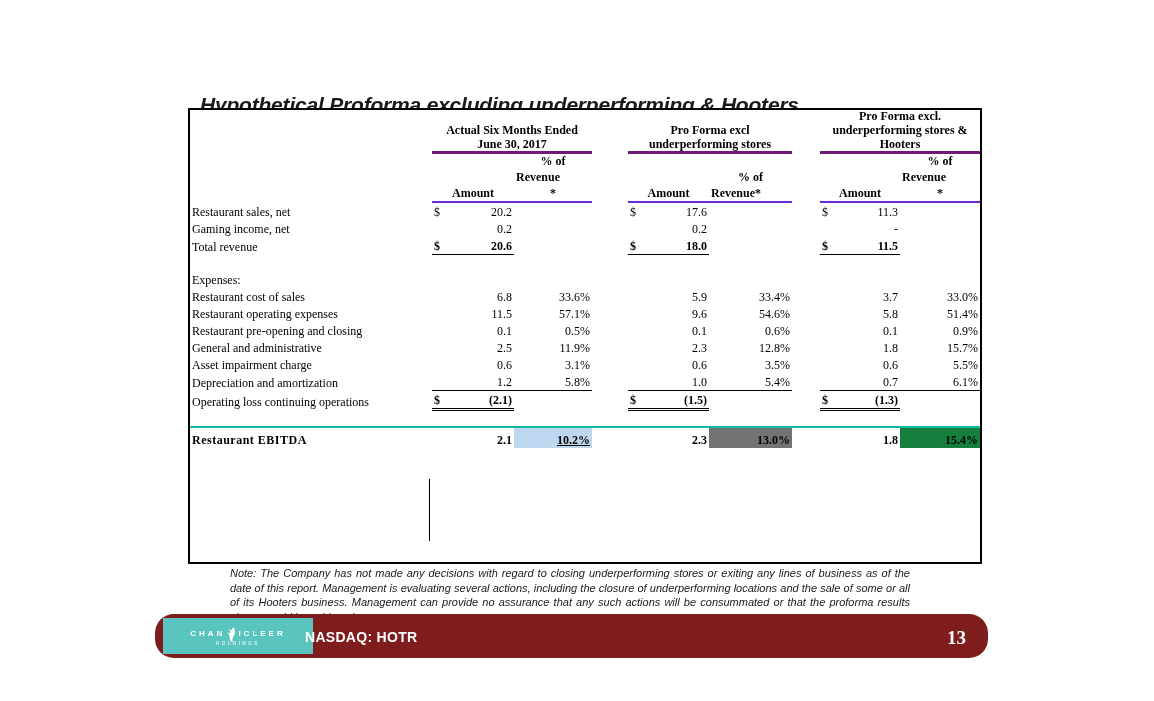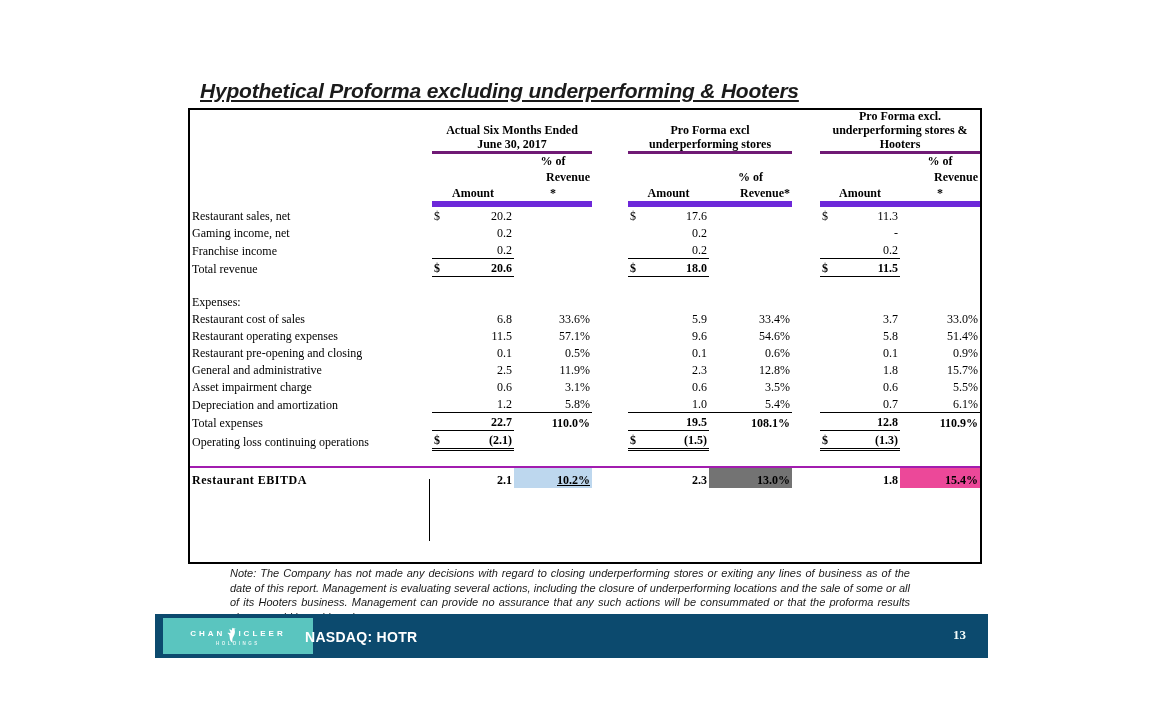--- a/index.html
+++ b/index.html
@@ -1,67 +1,67 @@
 <!DOCTYPE html>
 <html><head>
 <meta charset="utf-8">
 <style>
   html,body{margin:0;padding:0;background:#fff;}
   .slide{position:relative;width:1154px;height:701px;background:#ffffff;overflow:hidden;
          font-family:"Liberation Serif", serif;color:#000;}
 
-  .slide-title{position:absolute;left:200px;top:79px;
+  .slide-title{position:absolute;left:200px;top:93px;
     font-family:"Liberation Sans", sans-serif;font-style:italic;font-weight:bold;
     font-size:21px;color:#1b1b1b;text-decoration:underline;letter-spacing:-0.2px;white-space:nowrap;}
 
   .tablebox{position:absolute;left:188px;top:108px;width:794px;height:456px;
     border:2px solid #000;box-sizing:border-box;background:#fff;}
 
   table.fin{border-collapse:collapse;table-layout:fixed;width:790px;
     font-family:"Liberation Serif", serif;font-size:12px;color:#000;}
   table.fin td{padding:0 2px;height:17px;vertical-align:bottom;white-space:nowrap;overflow:visible;
     font-size:12px;line-height:1.15;}
   td.lbl{text-align:left;}
   td.ind0{padding-left:5px;} td.ind1{padding-left:12px;} td.ind2{padding-left:16px;}
   td.dol{text-align:left;padding-left:4px;}
   td.amt{text-align:right;}
   td.pct{text-align:right;}
   td.gap{padding:0;}
   .b{font-weight:bold;}
   .u{border-bottom:1px solid #000;}
   .uu{border-bottom:3px double #000;}
-  .topline{border-top:2px solid #a21caf;}
+  .topline{border-top:2px solid #14b8a6;}
   td.gtitle{text-align:center;font-weight:bold;vertical-align:bottom;
     border-bottom:3px solid #701a75;line-height:1.3;padding-bottom:2px;height:56px;}
-  td.subhead{vertical-align:bottom;border-bottom:6px solid #6d28d9;height:46px;}
+  td.subhead{vertical-align:bottom;border-bottom:2px solid #6d28d9;height:46px;}
   td.subhead-blank{border-bottom:none;}
   .amount-head{text-align:center;font-weight:bold;}
   .pct-head{font-weight:bold;line-height:1.3;}
-  .pct-head .pl-right{text-align:right;}
+  .pct-head .pl-right{text-align:left;}
   .pct-head .pl-center{text-align:center;}
   .ebitda-label{letter-spacing:0.5px;}
 
   .v-artifact{position:absolute;left:239px;top:369px;width:1px;height:62px;background:#000;}
 
   .note{position:absolute;left:230px;top:566px;width:680px;
     font-family:"Liberation Sans", sans-serif;font-style:italic;font-size:11px;
     line-height:1.33;color:#1a1a1a;text-align:justify;}
 
   .footer-bar{position:absolute;left:155px;top:614px;width:833px;height:44px;}
   .logo-patch{position:absolute;left:8px;top:4px;width:150px;height:36px;
     display:flex;flex-direction:column;align-items:center;justify-content:center;}
   .logo-row{display:flex;align-items:center;color:#fff;
     font-family:"Liberation Sans", sans-serif;font-size:8px;font-weight:bold;letter-spacing:3px;}
   .logo-row svg{margin:0 1px -4px 1px;}
   .logo-sub{color:#dff4f3;font-family:"Liberation Sans", sans-serif;font-size:4.5px;
     font-weight:bold;letter-spacing:2.5px;margin-top:1px;}
   .ticker{position:absolute;left:150px;top:15px;color:#fff;
     font-family:"Liberation Sans", sans-serif;font-size:14px;font-weight:bold;letter-spacing:0.3px;}
   .page-num{position:absolute;right:22px;top:13px;color:#f2fbfa;
-    font-family:"Liberation Serif", serif;font-size:13px;font-weight:bold;}
+    font-family:"Liberation Serif", serif;font-size:19px;font-weight:bold;}
 </style>
 </head>
 <body>
 
 <div class="slide">
 
   <div class="slide-title">Hypothetical Proforma excluding underperforming &amp; Hooters</div>
 
   <div class="tablebox">
     <table class="fin">
@@ -144,34 +144,20 @@
             <td class="gap"></td>
             <td class="dol"></td>
             <td class="amt">0.2</td>
             <td class="pct"></td>
             <td class="gap"></td>
             <td class="dol"></td>
             <td class="amt">-</td>
             <td class="pct"></td>
           </tr>
           <tr>
-            <td class="lbl ind0">Franchise income</td>
-            <td class="dol u"></td>
-            <td class="amt u">0.2</td>
-            <td class="pct"></td>
-            <td class="gap"></td>
-            <td class="dol u"></td>
-            <td class="amt u">0.2</td>
-            <td class="pct"></td>
-            <td class="gap"></td>
-            <td class="dol u"></td>
-            <td class="amt u">0.2</td>
-            <td class="pct"></td>
-          </tr>
-          <tr>
             <td class="lbl ind1">Total revenue</td>
             <td class="dol b u">$</td>
             <td class="amt b u">20.6</td>
             <td class="pct b"></td>
             <td class="gap"></td>
             <td class="dol b u">$</td>
             <td class="amt b u">18.0</td>
             <td class="pct b"></td>
             <td class="gap"></td>
             <td class="dol b u">$</td>
@@ -271,34 +257,20 @@
             <td class="amt u">1.2</td>
             <td class="pct u">5.8%</td>
             <td class="gap"></td>
             <td class="dol u"></td>
             <td class="amt u">1.0</td>
             <td class="pct u">5.4%</td>
             <td class="gap"></td>
             <td class="dol u"></td>
             <td class="amt u">0.7</td>
             <td class="pct u">6.1%</td>
-          </tr>
-          <tr>
-            <td class="lbl ind2">Total expenses</td>
-            <td class="dol b u"></td>
-            <td class="amt b u">22.7</td>
-            <td class="pct b">110.0%</td>
-            <td class="gap"></td>
-            <td class="dol b u"></td>
-            <td class="amt b u">19.5</td>
-            <td class="pct b">108.1%</td>
-            <td class="gap"></td>
-            <td class="dol b u"></td>
-            <td class="amt b u">12.8</td>
-            <td class="pct b">110.9%</td>
           </tr>
           <tr>
             <td class="lbl ind2">Operating loss continuing operations</td>
             <td class="dol b uu">$</td>
             <td class="amt b uu">(2.1)</td>
             <td class="pct b"></td>
             <td class="gap"></td>
             <td class="dol b uu">$</td>
             <td class="amt b uu">(1.5)</td>
             <td class="pct b"></td>
@@ -315,33 +287,33 @@
             <td class="dol b topline"></td>
             <td class="amt b topline">2.1</td>
             <td class="pct b topline" style="background: rgb(189, 215, 238); text-decoration: underline;">10.2%</td>
             <td class="gap topline"></td>
             <td class="dol b topline"></td>
             <td class="amt b topline">2.3</td>
             <td class="pct b topline" style="background: #737373;">13.0%</td>
             <td class="gap topline"></td>
             <td class="dol b topline"></td>
             <td class="amt b topline">1.8</td>
-            <td class="pct b topline" style="background: #ec4899;">15.4%</td>
+            <td class="pct b topline" style="background: #15803d;">15.4%</td>
           </tr>
           <tr>
             <td class="gap" colspan="12" style="height: 16px;"></td>
           </tr>
         </tbody>
     </table>
     <div class="v-artifact"></div>
   </div>
 
   <div class="note">Note: The Company has not made any decisions with regard to closing underperforming stores or exiting any lines of business as of the date of this report. Management is evaluating several actions, including the closure of underperforming locations and the sale of some or all of its Hooters business. Management can provide no assurance that any such actions will be consummated or that the proforma results above would be achieved.</div>
 
-  <div class="footer-bar" style="background: #0c4a6e;">
+  <div class="footer-bar" style="background: #7f1d1d; border-radius: 19px;">
     <div class="logo-patch" style="background: rgb(90, 197, 191);">
       <div class="logo-row">
         <span>CHAN</span>
         <svg width="11" height="17" viewBox="0 0 24 36">
           <path fill="#ffffff" d="M14 1 C13 3 13 5 12.5 7 C11 5 8.5 4.5 6.5 5.5 C9 7 10 10 9.5 13 C7.5 11.5 5 11.5 3 12.5 C6 14 8 17 8 21 C8 27 10.5 32 15 34 C13 29 13.5 24 16.5 19.5 C19.5 15 20.5 9 18.5 5 L21 2.5 C18.5 3.5 16.5 2.5 14 1 Z"></path>
         </svg>
         <span>ICLEER</span>
       </div>
       <div class="logo-sub">HOLDINGS</div>
     </div>

